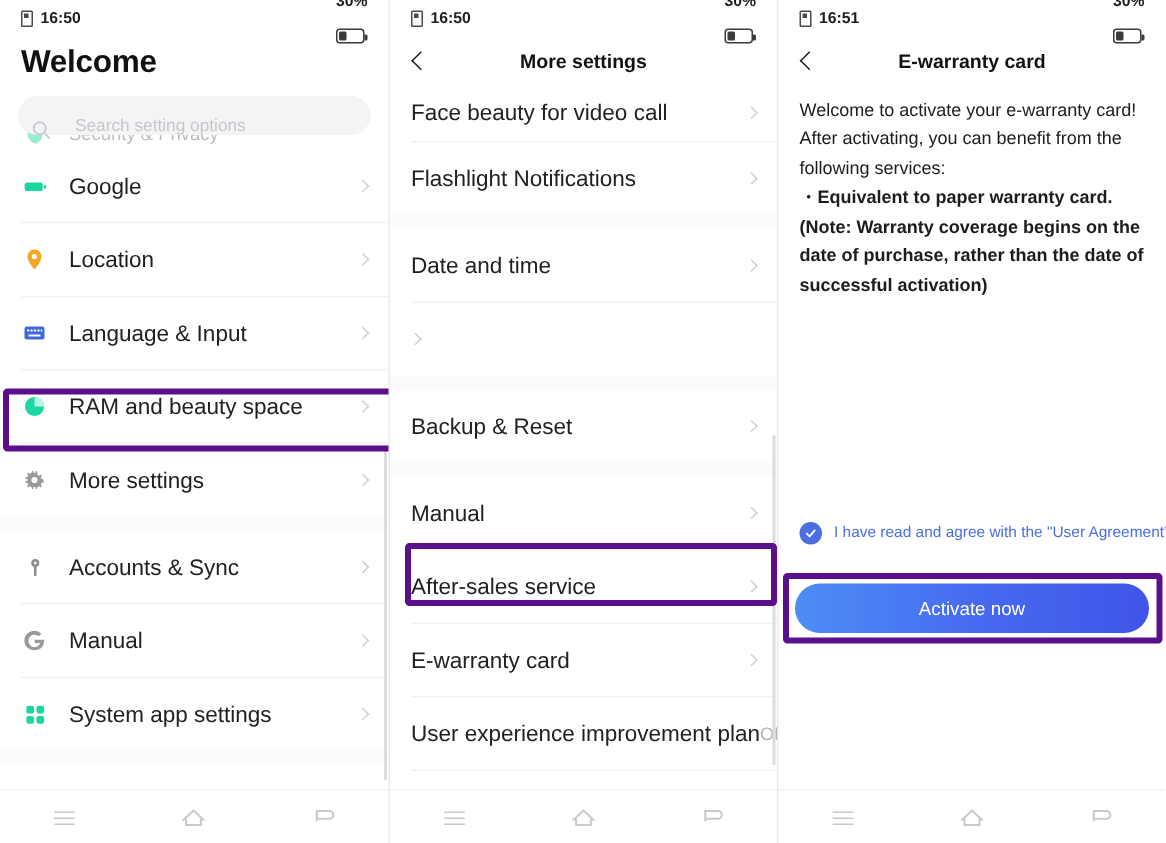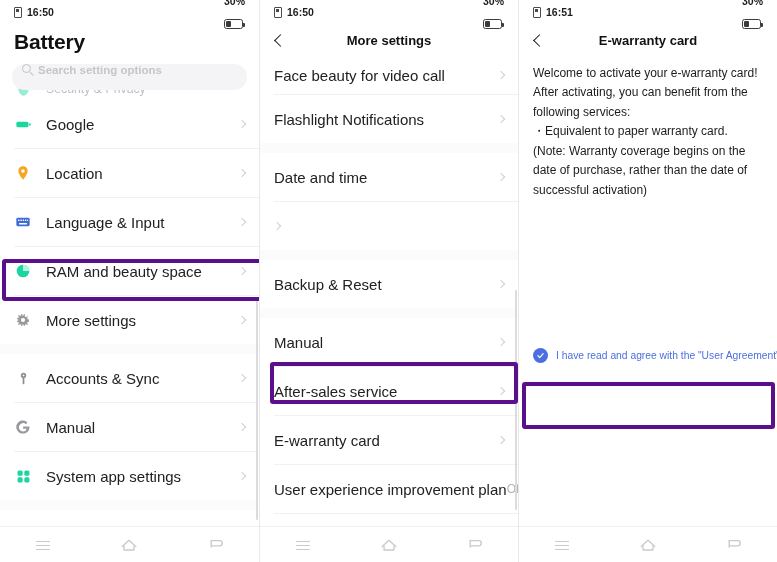--- a/index.html
+++ b/index.html
@@ -63,23 +63,23 @@
   
   .settings-title {
     font-size: 21px; font-weight: bold; color: #111;
     padding: 6px 14px 10px 14px; letter-spacing: -0.2px;
   }
   .searchbar {
     margin: 0 12px;
     height: 26px;
     background: #f4f4f6;
     border-radius: 13px;
-    display: flex; align-items: flex-start;
-    padding: 0 10px; gap: 7px;
-    position: relative; z-index: 3; font-weight: bold;
+    display: flex; align-items: flex-end;
+    padding: 0 10px; gap: 19px;
+    position: relative; z-index: 3;
   }
   .search-ico {
     width: 9px; height: 9px; border: 1.4px solid #c2c2c6;
     border-radius: 50%; position: relative; flex: 0 0 auto;
   }
   .search-ico::after {
     content: ""; position: absolute; right: -3.5px; bottom: -2.5px;
     width: 4.5px; height: 1.4px; background: #c2c2c6;
     transform: rotate(45deg); border-radius: 1px;
   }
@@ -160,21 +160,21 @@
   .subheader-title {
     position: absolute; left: 0; right: 0; text-align: center;
     font-size: 13px; font-weight: bold; color: #111;
   }
 
   
   .warranty-text {
     padding: 8px 14px 0 14px;
     font-size: 12px; line-height: 1.62; color: #1c1c1c;
   }
-  .warranty-text p + p { margin-top: 0px; }
+  .warranty-text p + p { margin-top: 0px; font-weight: bold; }
   .agree-row {
     position: absolute; left: 14px; right: 6px; top: 348px;
     display: flex; align-items: center; gap: 8px;
   }
   .check-circle {
     width: 15px; height: 15px; border-radius: 50%;
     background: #4a6fe0; flex: 0 0 auto;
     display: flex; align-items: center; justify-content: center;
   }
   .check-circle svg { display: block; }
@@ -207,21 +207,21 @@
         <span>16:50</span>
       </div>
       <div class="sb-right">
         <span>30%</span>
         <span class="batt">
             <span class="batt-fill"></span>
           </span>
       </div>
     </div>
 
-    <div class="settings-title">Battery</div>
+    <div class="settings-title">Welcome</div>
 
     <div class="searchbar">
       <span class="search-ico"></span>
       <span class="search-ph">Search setting options</span>
     </div>
 
     <div class="ghost-row">
       <span class="ico">
         <svg width="15" height="15" viewBox="0 0 24 24">
             <path d="M12 2 4 5.5v6c0 5 3.4 9.3 8 10.5 4.6-1.2 8-5.5 8-10.5v-6z" fill="#1ad6a0"></path>
@@ -519,20 +519,21 @@
 
     <div class="agree-row">
       <span class="check-circle">
         <svg width="9" height="9" viewBox="0 0 24 24">
             <path d="M5 12.5 10 17.5 19 7" fill="none" stroke="#fff" stroke-width="3.2" stroke-linecap="round" stroke-linejoin="round"></path>
           </svg>
       </span>
       <span class="agree-text">I have read and agree with the "User Agreement"</span>
     </div>
 
+    <button class="activate-btn">Activate now</button>
 
     <div class="hl" style="left:3px; top:382px; width:253px; height:47px;"></div>
 
     <div class="navbar">
       <span class="nav-ico nav-menu">
           <span></span>
         </span>
       <span class="nav-ico nav-home">
         <svg width="20" height="16" viewBox="0 0 24 20">
             <path d="M3.5 12 12 4.2 20.5 12" fill="none" stroke="#cacace" stroke-width="1.7" stroke-linejoin="round" stroke-linecap="round"></path>

